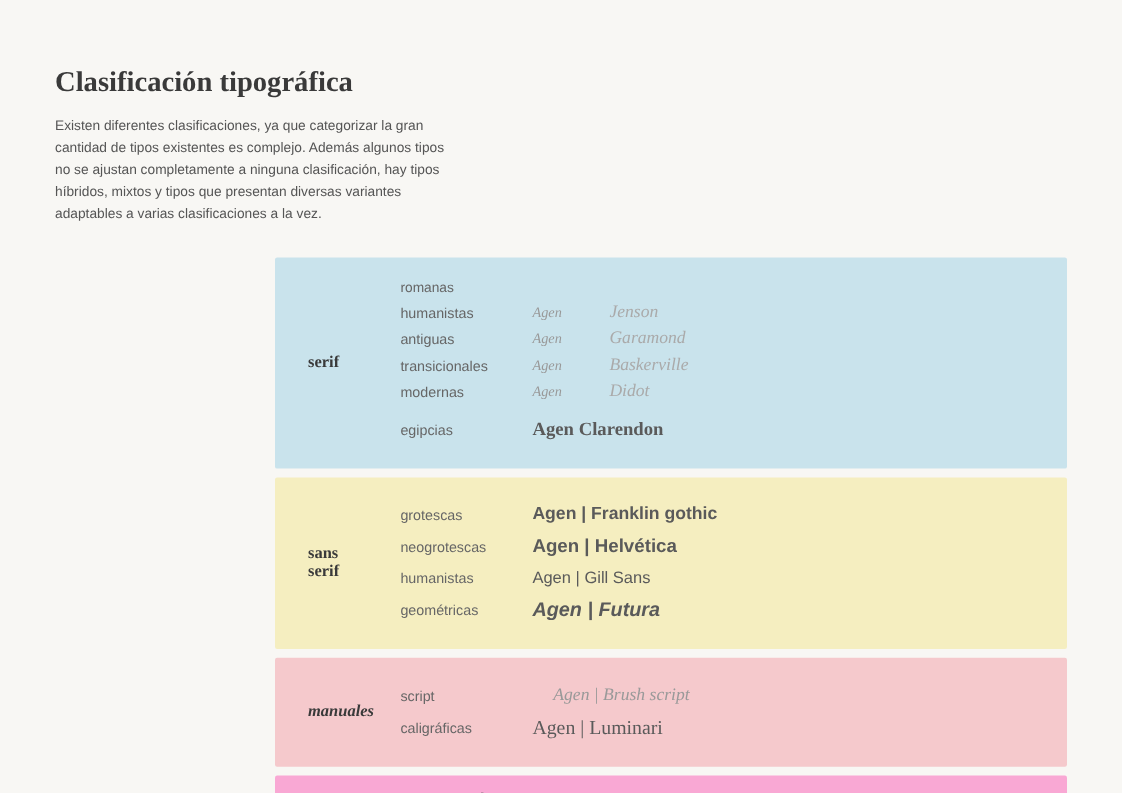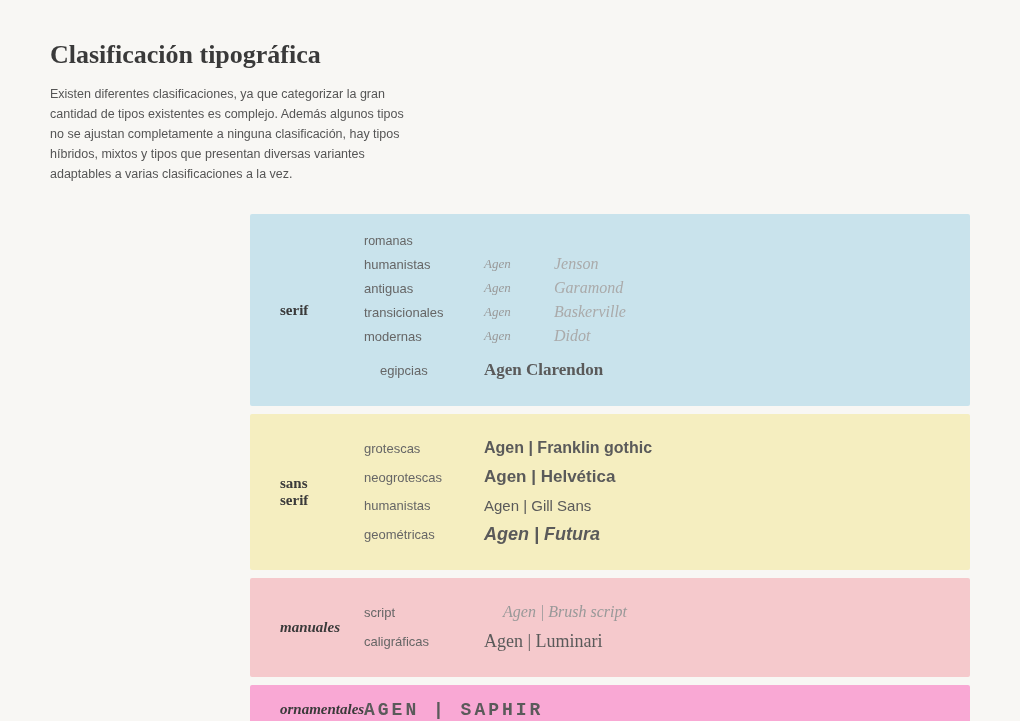--- a/index.html
+++ b/index.html
@@ -10,20 +10,21 @@
       width: 1020px;
       min-height: 721px;
       padding: 40px 50px;
     }
     .page-title {
       font-size: 26px;
       font-weight: bold;
       color: #3a3a3a;
       margin-bottom: 14px;
       font-family: Georgia, serif;
+      margin-top: 20px;
     }
     .intro-text {
       font-size: 12.5px;
       line-height: 1.6;
       color: #555;
       max-width: 360px;
       margin-bottom: 30px;
       font-family: Arial, sans-serif;
     }
     .chart-area {
@@ -75,21 +76,21 @@
     .roman-agen { color: #999; font-family: Georgia, serif; font-style: italic; font-size: 13px; }
     .roman-font { color: #999; font-family: Georgia, serif; font-style: italic; font-size: 15px; margin-left: 20px; }
 
     
     .egipcias-row {
       display: grid;
       grid-template-columns: 120px 200px;
       align-items: center;
       padding: 12px 0 6px 0;
     }
-    .egipcias-label { color: #666; font-family: Arial, sans-serif; font-size: 13px; margin-left: 16px; }
+    .egipcias-label { color: #666; font-family: Arial, sans-serif; font-size: 13px; }
     .egipcias-demo {
       font-family: Georgia, serif;
       font-size: 17px;
       font-weight: bold;
       color: #5a5a5a;
     }
 
     
     .sans-row {
       display: grid;

